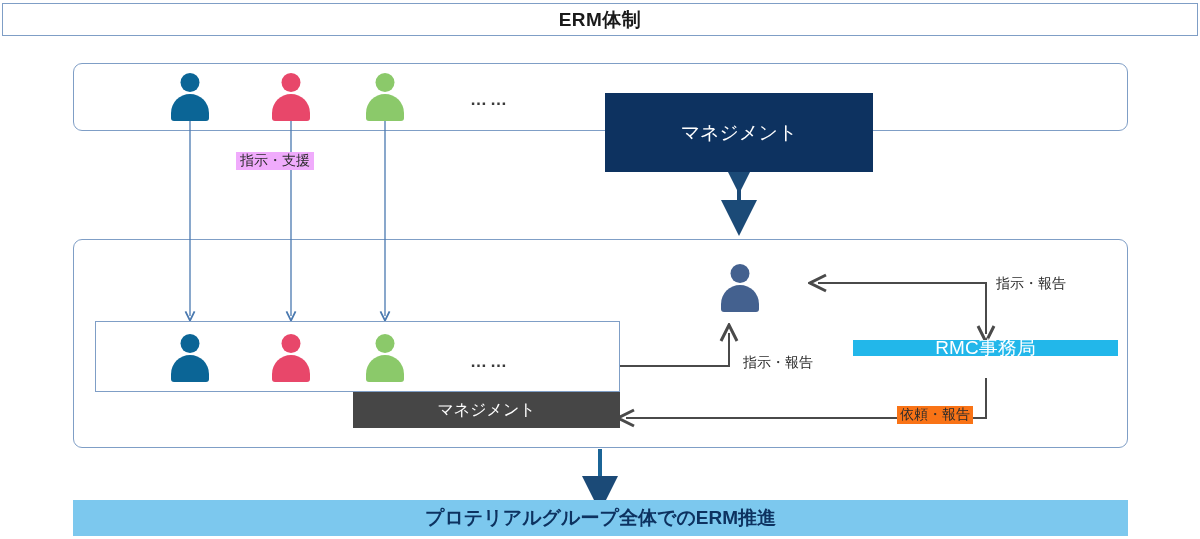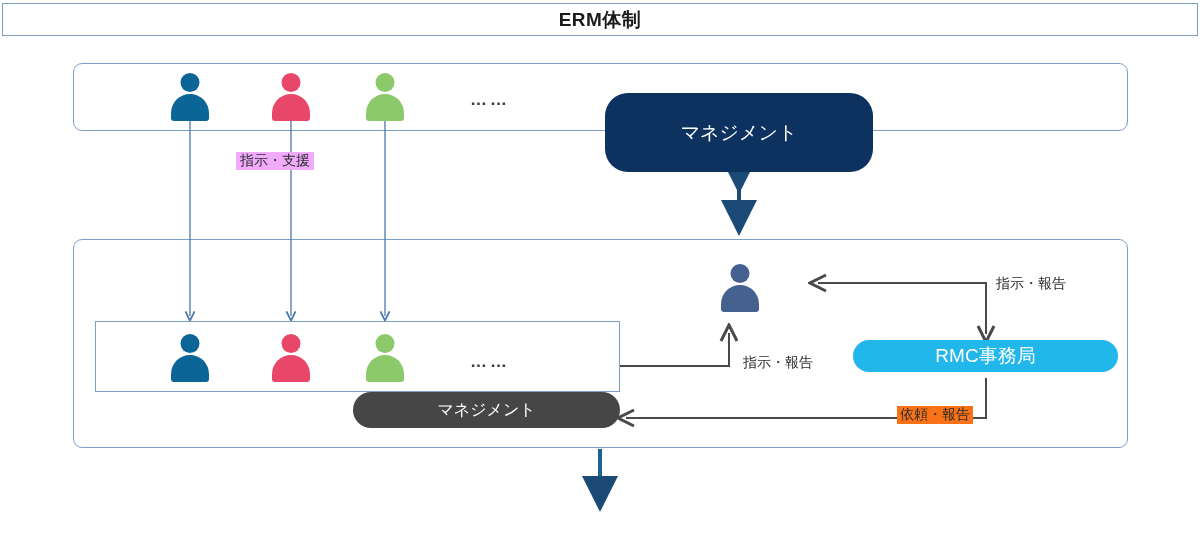--- a/index.html
+++ b/index.html
@@ -44,34 +44,34 @@
     border:1px solid #7f9ec6;
     background:#ffffff;
     box-sizing:border-box;
     z-index:4;
   }
 
   
   .solid-box{
     box-sizing:border-box;
     display:flex; align-items:center; justify-content:center;
-    text-align:left; color:#ffffff; line-height:1.25;border-radius:23px;
+    text-align:left; color:#ffffff; line-height:1.25;
   }
   #management-box{
     left:605px; top:93px; width:268px; height:79px;
     background:#0d3260; font-size:19px; z-index:6;
   }
   #management-box .l1{font-size:19px;}
   #management-box .l2{font-size:17px;}
   #rmc-box{
     left:606px; top:222px; width:265px; height:35px;
     background:#44618f; font-size:20px; z-index:6;
   }
   #rmc-office-box{
-    left:853px; top:340px; width:265px; height:32px;
+    left:853px; top:340px; width:265px; height:16px;
     background:#22b7ea; font-size:19px; z-index:6;
   }
   #risk-dept-box{
     left:353px; top:392px; width:267px; height:36px;
     background:#464646; font-size:16px; z-index:6;
   }
   #bottom-banner{
     left:73px; top:500px; width:1055px; height:36px;
     background:#7cc8ee; color:#0d3260; font-size:19px; font-weight:bold;
     z-index:6;
@@ -207,14 +207,17 @@
   </div>
 
   <div class="abs solid-box" id="rmc-office-box">
     <span>RMC事務局</span>
   </div>
 
   <div class="abs lbl" style="left:993px;top:275px;z-index:7;background:#fff;padding:0 3px;">指示・報告</div>
   <div class="abs lbl" style="left:897px;top:406px;z-index:7;background:#f97316;padding:0 3px;">依頼・報告</div>
   <div class="abs lbl" style="left:740px;top:354px;z-index:7;background:#fff;padding:0 3px;">指示・報告</div>
 
+  <div class="abs solid-box" id="bottom-banner">
+    <span>プロテリアルグループ全体でのERM推進</span>
+  </div>
 
 </div>
 
 </body></html>

